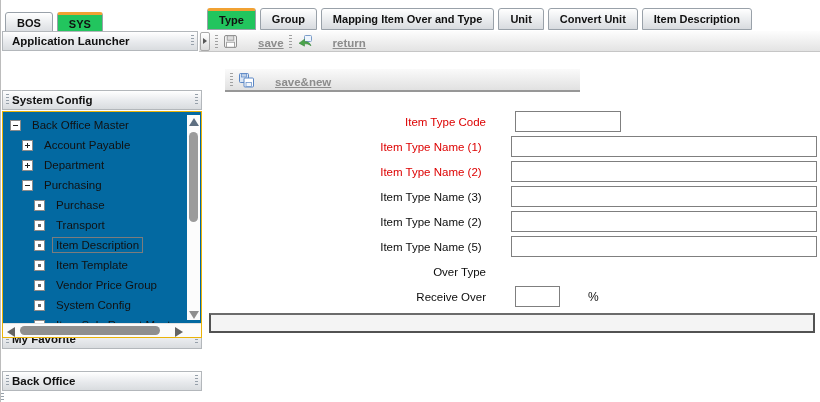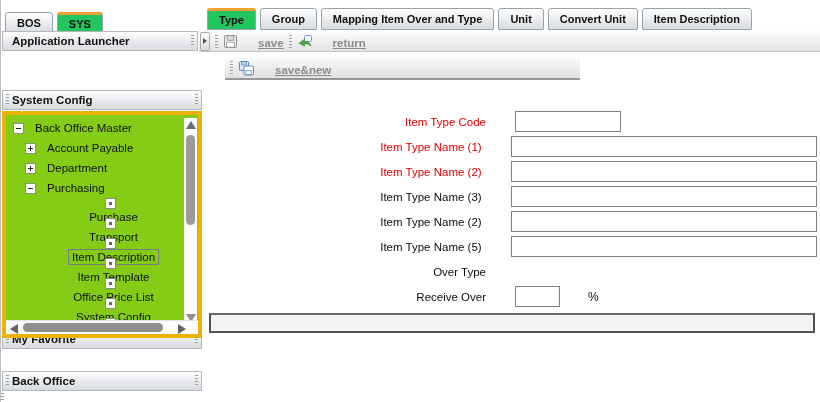--- a/index.html
+++ b/index.html
@@ -36,24 +36,24 @@
   .phead.dots-left::before { left:3px; }
   #launcher-header { top:31px; width:196px; }
   #system-config-header { top:90px; }
   #my-favorite-header { top:329px; }
   #back-office-header { top:371px; }
   .corner-grip { position:absolute; left:1px; top:393px; width:3px; height:9px;
     background-image:repeating-linear-gradient(to bottom,#96a0aa 0 1px, transparent 1px 3px); }
 
   
   .tree { position:absolute; left:2px; top:111px; width:200px; height:227px;
-    border:4px solid #eab308; background:#84cc16; overflow:hidden; }
+    border:1px solid #eab308; background:#0369a1; overflow:hidden; }
   .tree-items { position:absolute; left:0; top:0; width:184px; height:211px; overflow:hidden; padding-top:3px; }
   .trow { display:flex; align-items:center; height:20px; font-size:11.5px; white-space:nowrap; cursor:default; }
-  .trow.lv0 { padding-left:7px; } .trow.lv1 { padding-left:19px; } .trow.lv2 { padding-left:31px;flex-direction:column; }
+  .trow.lv0 { padding-left:7px; } .trow.lv1 { padding-left:19px; } .trow.lv2 { padding-left:31px; }
   .ticon { position:relative; flex:0 0 auto; width:11px; height:11px; border:1px solid #8b8b8b; background:#fff; margin-right:7px; }
   .ticon.minus::before, .ticon.plus::before { content:""; position:absolute; left:2px; right:2px; top:4px; height:1px; background:#222; }
   .ticon.plus::after { content:""; position:absolute; top:2px; bottom:2px; left:4px; width:1px; background:#222; }
   .ticon.leaf::before { content:""; position:absolute; left:3px; top:3px; width:3px; height:3px; background:#666; }
   .tlabel { padding:1px 3px; border:1px solid transparent; }
   .trow.selected .tlabel { border-color:#7c7c7c; }
 
   
   .vscroll { position:absolute; right:1px; top:3px; width:13px; height:205px; background:#fcfcfc; }
   .arrow { width:0; height:0; position:absolute; }
@@ -62,21 +62,21 @@
   .vthumb { position:absolute; left:2px; top:17px; width:9px; height:90px; background:#9b9b9b; border-radius:5px; }
   .hscroll { position:absolute; left:0; bottom:0; width:198px; height:14px; background:#fbfbfb; border-top:1px solid #e2e2e2; }
   .arr-left  { left:4px; top:3px; border-top:5px solid transparent; border-bottom:5px solid transparent; border-right:8px solid #636363; }
   .arr-right { right:18px; top:3px; border-top:5px solid transparent; border-bottom:5px solid transparent; border-left:8px solid #636363; }
   .hthumb { position:absolute; left:17px; top:2px; width:140px; height:9px; background:#8f8f8f; border-radius:5px; }
 
   
   .toolbar1 { position:absolute; left:199px; top:31px; width:621px; height:21px;
     display:flex; align-items:center; background:linear-gradient(#fdfdfd,#e3e3e3);
     border-bottom:1px solid #c6c6c6; }
-  .toolbar2 { position:absolute; left:225px; top:57px; width:355px; height:23px;
+  .toolbar2 { position:absolute; left:225px; top:69px; width:355px; height:23px;
     display:flex; align-items:center; background:linear-gradient(#fafafa,#e1e1e1);
     border-bottom:2px solid #979797; }
   .grip { width:3px; height:13px; margin:0 5px;
     background-image:repeating-linear-gradient(to bottom,#a0a0a0 0 1px, transparent 1px 3px); }
   .collapse-handle { width:10px; height:19px; margin-left:1px; border:1px solid #a9a9a9; border-radius:2px;
     background:linear-gradient(#ffffff,#dcdcdc); display:flex; align-items:center; justify-content:center; cursor:pointer; }
   .collapse-handle i { width:0; height:0; border-top:3px solid transparent; border-bottom:3px solid transparent; border-left:4px solid #555; }
   .tbtn { display:flex; align-items:flex-end; gap:20px; cursor:pointer; }
   .tbtn .lbl { font-size:11.5px; font-weight:bold; text-decoration:underline; color:#8c8c8c; }
 
@@ -158,21 +158,21 @@
         <div class="trow lv2 selected">
           <span class="ticon leaf"></span>
           <span class="tlabel">Item Description</span>
         </div>
         <div class="trow lv2">
           <span class="ticon leaf"></span>
           <span class="tlabel">Item Template</span>
         </div>
         <div class="trow lv2">
           <span class="ticon leaf"></span>
-          <span class="tlabel">Office Price List</span>
+          <span class="tlabel">Vendor Price Group</span>
         </div>
         <div class="trow lv2">
           <span class="ticon leaf"></span>
           <span class="tlabel">System Config</span>
         </div>
         <div class="trow lv2">
           <span class="ticon leaf"></span>
           <span class="tlabel">Item Sale Report Mast</span>
         </div>
       </div>

